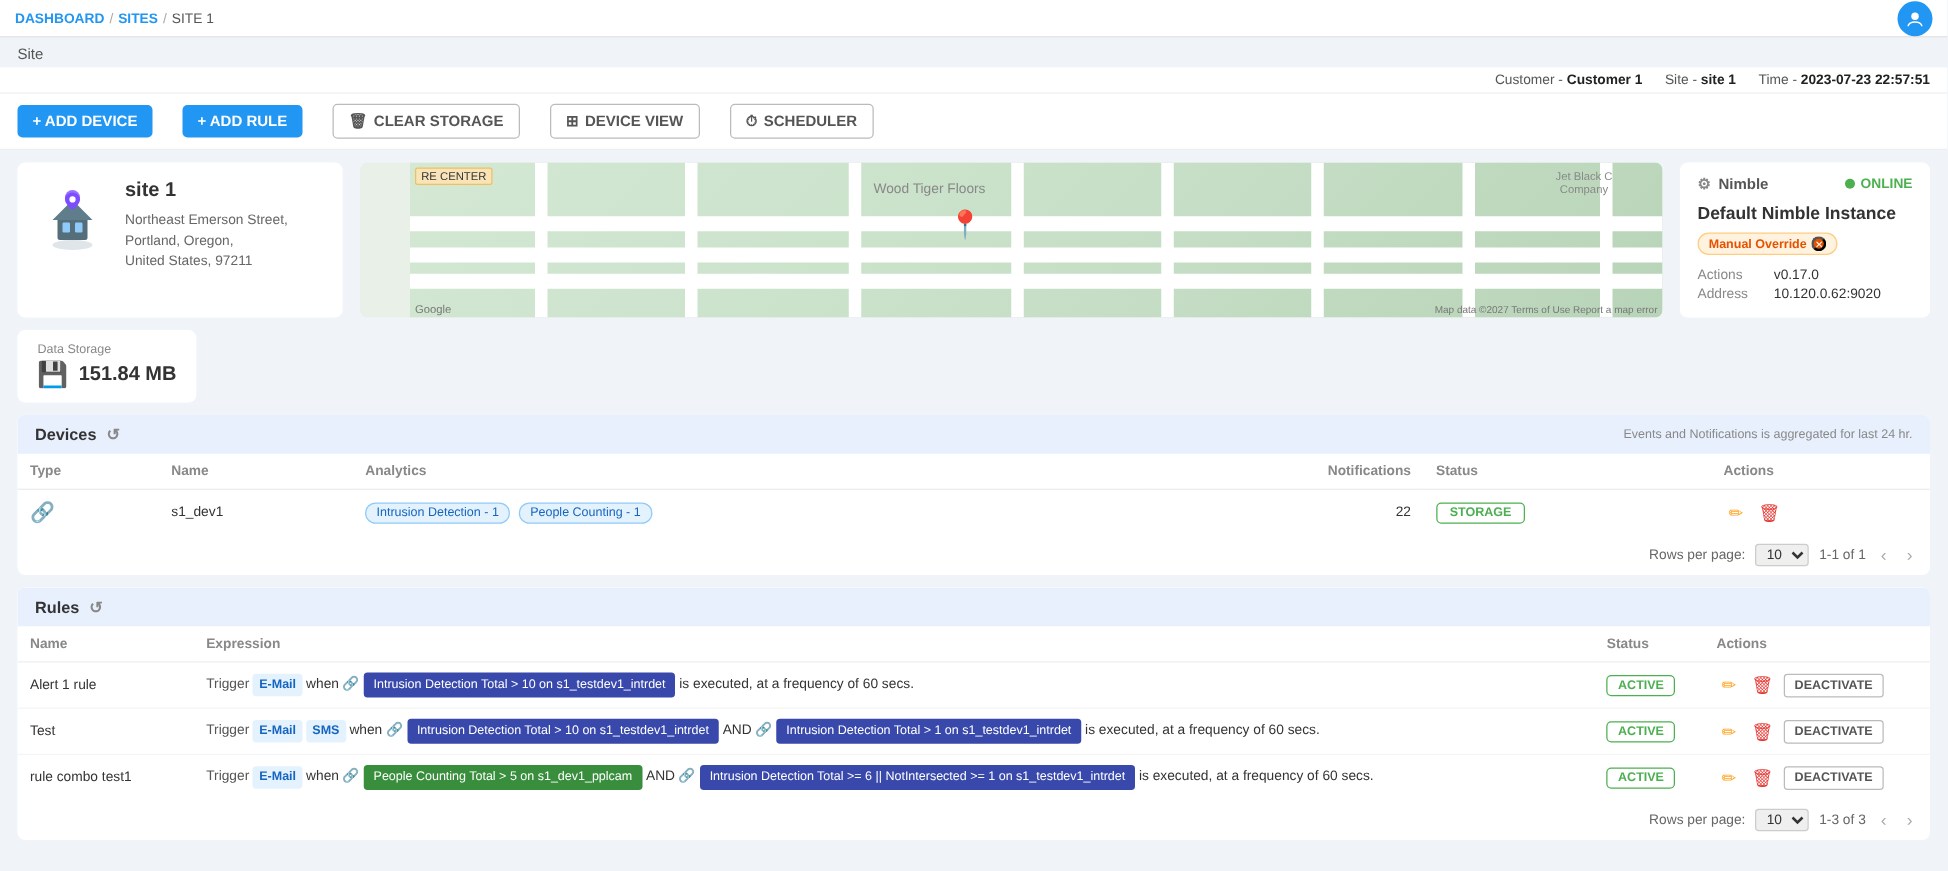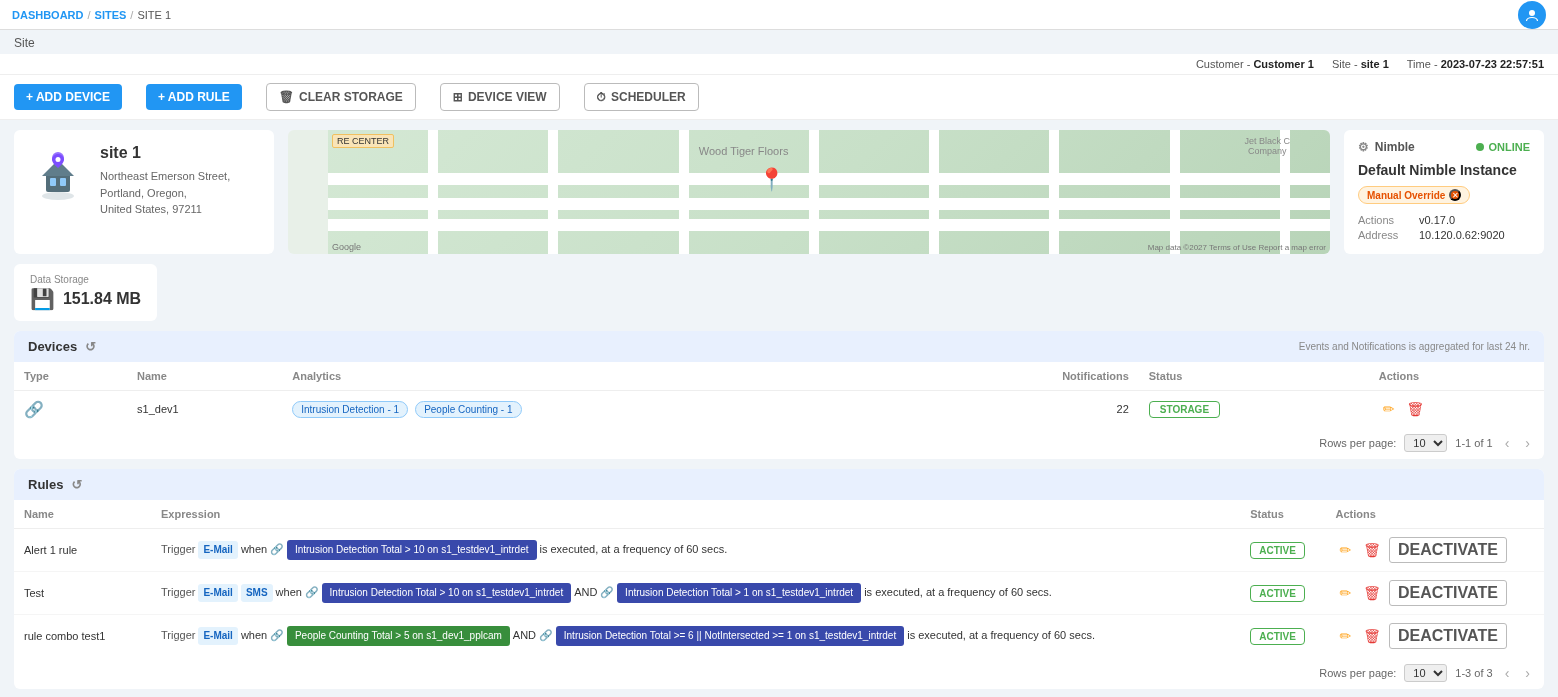--- a/index.html
+++ b/index.html
@@ -276,21 +276,21 @@
       border: 1px solid #ccc; border-radius: 3px;
       padding: 1px 4px; font-size: 11px; color: #333;
     }
 
     
     .action-btns {
       display: flex; align-items: center; gap: 4px;
     }
     .btn-deactivate {
       border: 1px solid #bbb; background: #fff; color: #555;
-      font-size: 16px; font-weight: 600; padding: 3px 8px;
+      font-size: 10px; font-weight: 600; padding: 3px 8px;
       border-radius: 3px; cursor: pointer;
     }
     .icon-btn {
       background: none; border: none; cursor: pointer;
       font-size: 14px; padding: 2px 4px;
     }
     .icon-btn.edit { color: #FFA726; }
     .icon-btn.del { color: #e53935; }
 
     

